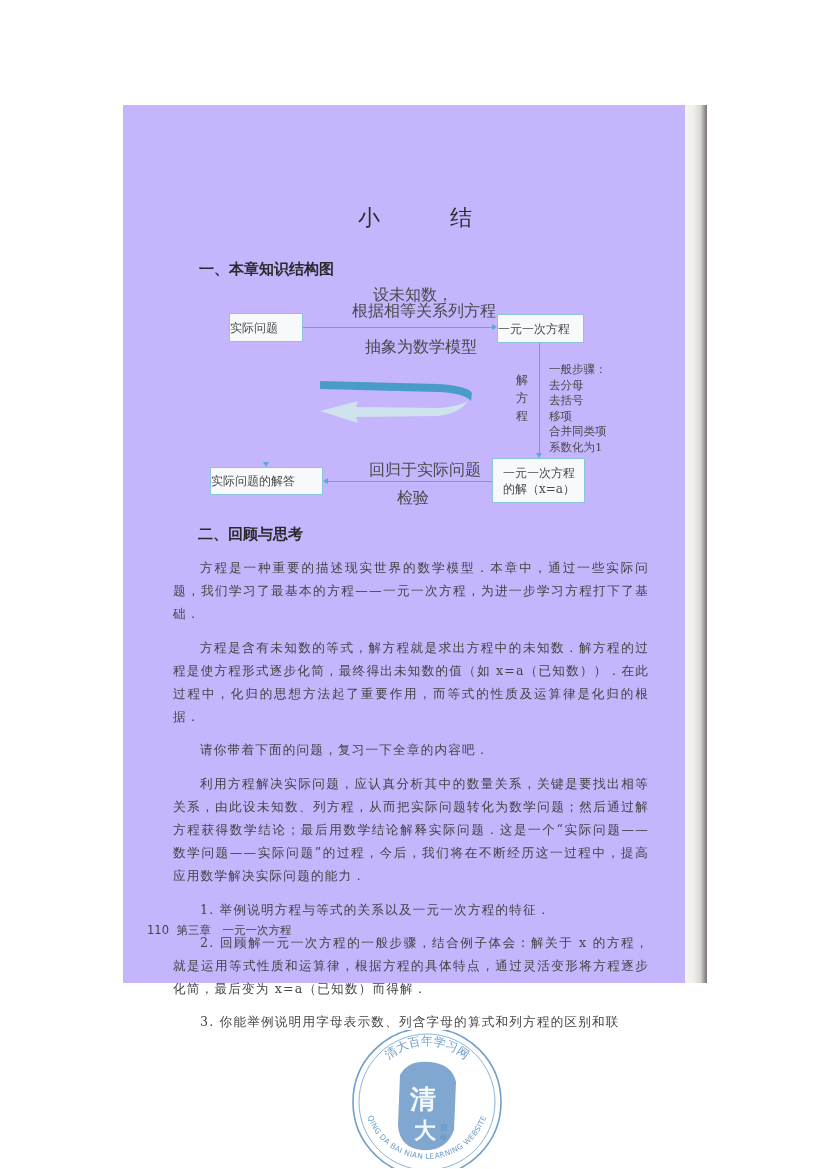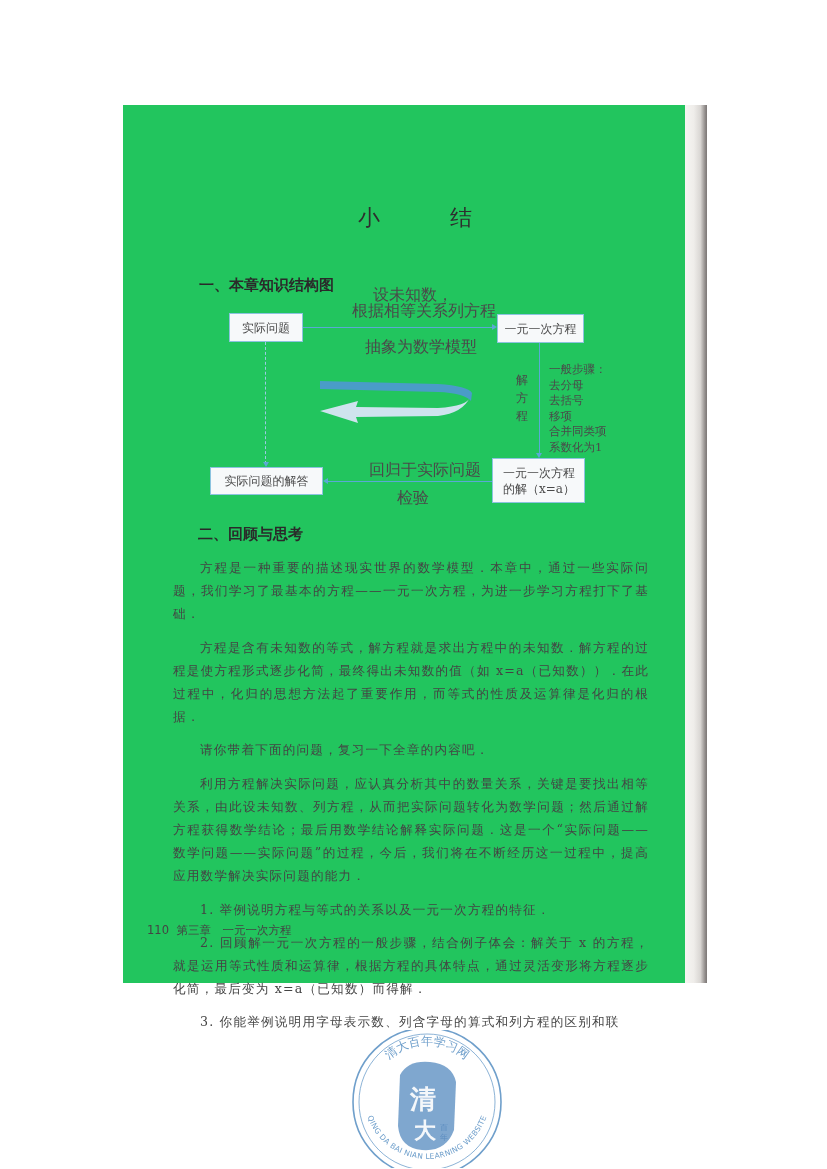--- a/index.html
+++ b/index.html
@@ -4,39 +4,39 @@
 <style>
   html, body { margin: 0; padding: 0; }
   body {
     width: 827px; height: 1169px; position: relative; overflow: hidden;
     background: #ffffff;
     font-family: "DejaVu Serif", "Liberation Serif", serif;
     color: #3a3a3a;
   }
   .page {
     position: absolute; left: 123px; top: 105px; width: 584px; height: 878px;
-    background: #22c55e;
+    background: #c4b5fd;
   }
   .page-edge {
     position: absolute; right: 0; top: 0; width: 22px; height: 100%;
     background: linear-gradient(to right, #f6f5f2 0%, #efedea 40%, #d9d6d3 70%, #8f8a88 92%, #7c7776 100%);
   }
   .title {
     position: absolute; left: 0; width: 584px; top: 98px; text-align: center;
     font-size: 22px; letter-spacing: 24px; color: #2e2e2e; text-indent: 24px;
   }
   .sec-head {
     position: absolute; font-family: "DejaVu Sans", "Liberation Sans", sans-serif;
     font-weight: bold; font-size: 15px; color: #2a2a2a;
   }
   
   .diagram { position: absolute; left: 0; top: 0; width: 584px; height: 420px; }
   .box {
     position: absolute; border: 1px solid #8cc3df; background: #f7f9fa;
-    font-size: 12px; color: #4a4a4a; display: flex; align-items: center; justify-content: center;
+    font-size: 12px; color: #4a4a4a; display: flex; align-items: center; justify-content: flex-start;
     box-sizing: border-box; line-height: 16px; text-align: left;
   }
   .lbl { position: absolute; font-size: 16px; color: #4a4a4a; white-space: nowrap; }
   .hline { position: absolute; height: 1px; background: #5aa9d4; }
   .vline { position: absolute; width: 1px; background: #5aa9d4; }
   .dotline { position: absolute; width: 0; border-left: 1px dashed #9ccbe2; }
   .arrowhead-r { position: absolute; width: 0; height: 0; border-top: 3px solid transparent; border-bottom: 3px solid transparent; border-left: 5px solid #5aa9d4; }
   .arrowhead-l { position: absolute; width: 0; height: 0; border-top: 3px solid transparent; border-bottom: 3px solid transparent; border-right: 5px solid #5aa9d4; }
   .arrowhead-d { position: absolute; width: 0; height: 0; border-left: 3px solid transparent; border-right: 3px solid transparent; border-top: 5px solid #5aa9d4; }
   .steps { position: absolute; font-size: 11.5px; color: #4a4a4a; line-height: 15.5px; }
@@ -56,21 +56,21 @@
   .logo { position: absolute; left: 348px; top: 1030px; width: 158px; height: 138px; }
 </style>
 </head>
 <body>
 
 <div class="page">
   <div class="page-edge"></div>
 
   <div class="title">小　结</div>
 
-  <div class="sec-head" style="left:76px; top:155px;margin-top:16px;">一、本章知识结构图</div>
+  <div class="sec-head" style="left:76px; top:155px;">一、本章知识结构图</div>
 
   <div class="diagram">
 
     <div class="box" style="left:106px; top:208px; width:74px; height:29px;">
       <span>实际问题</span>
     </div>
 
     <div class="box" style="left:374px; top:209px; width:87px; height:29px;">
       <span>一元一次方程</span>
     </div>

